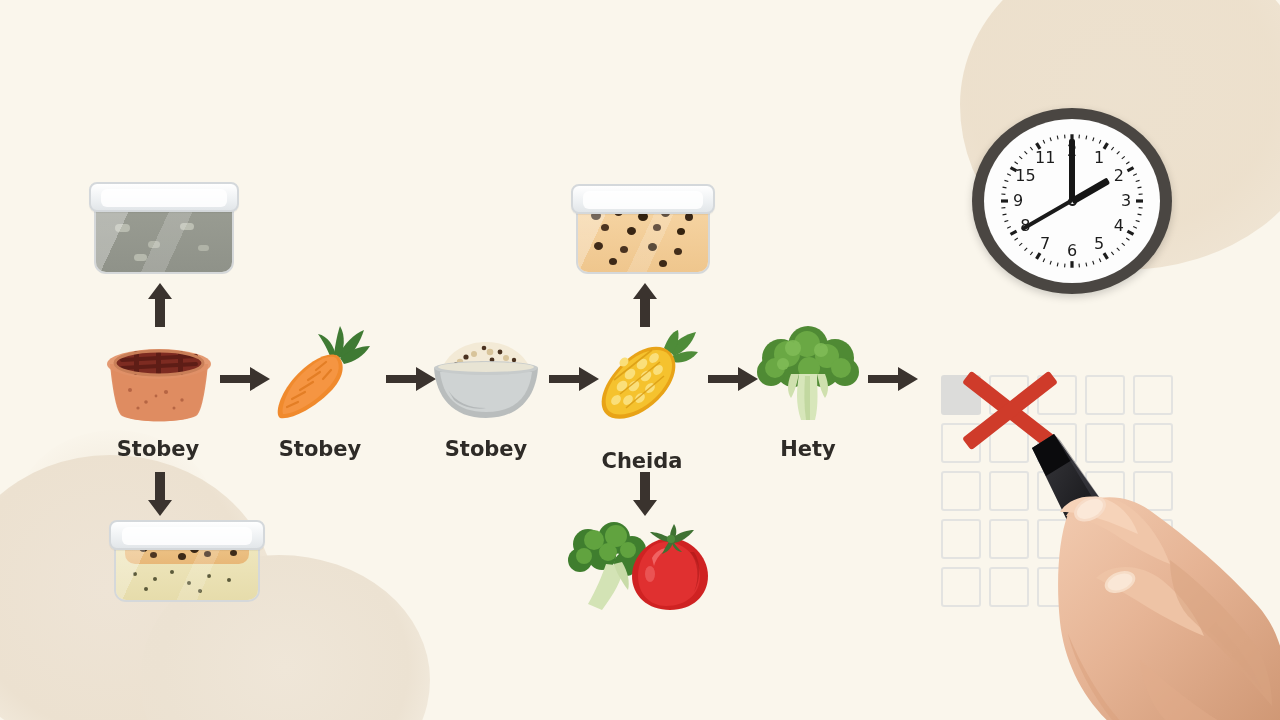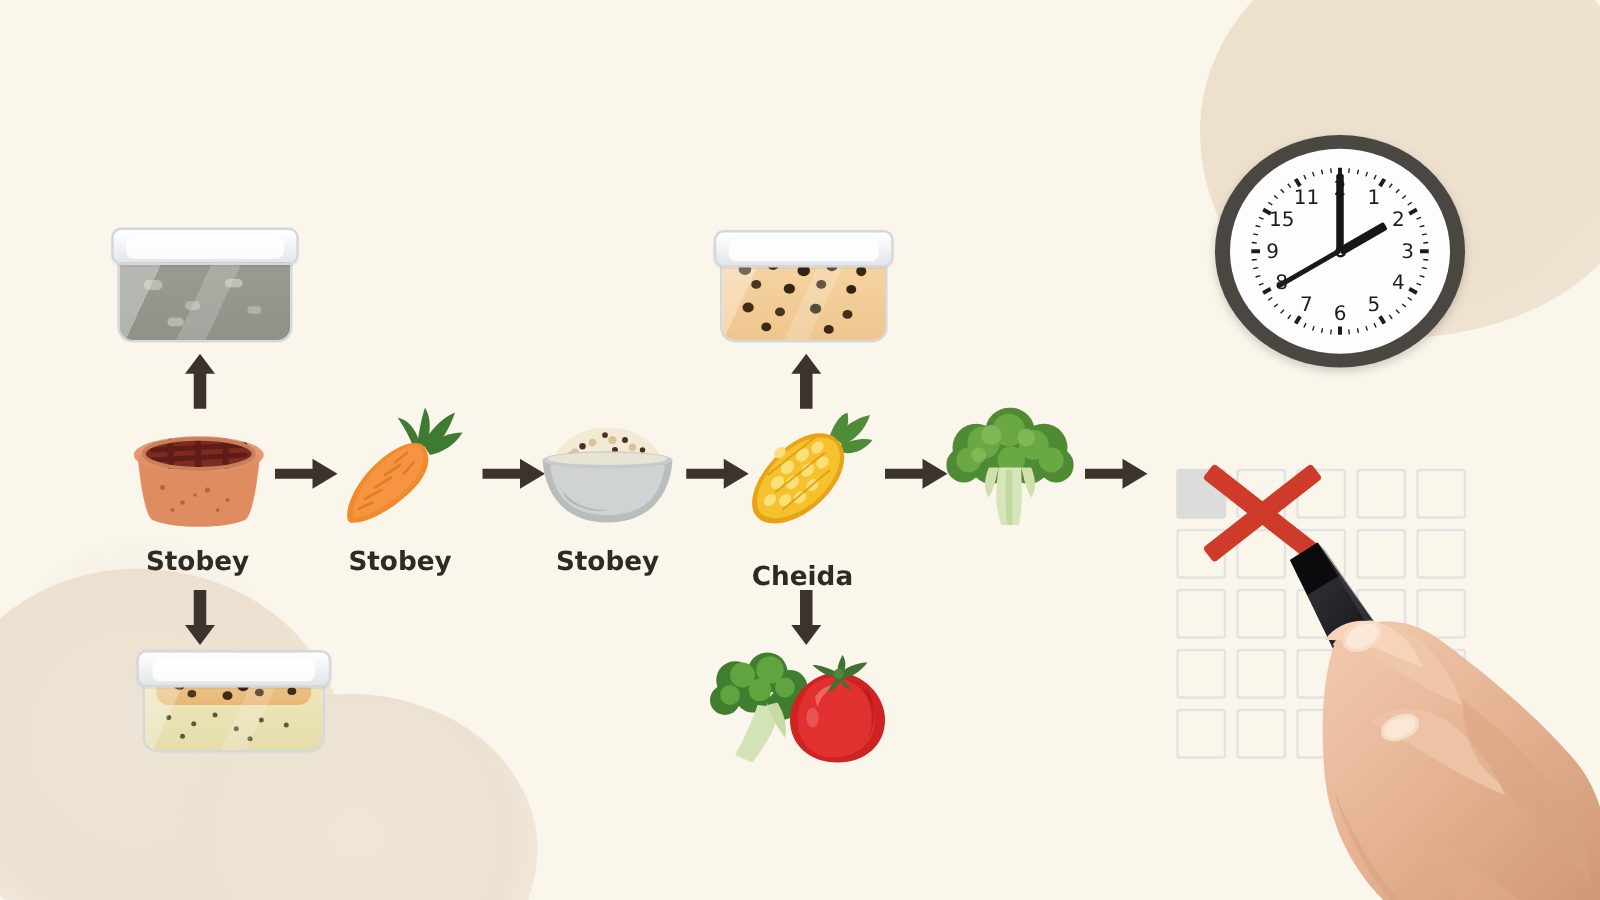--- a/index.html
+++ b/index.html
@@ -292,20 +292,21 @@
         <circle cx="36" cy="22" r="8"></circle>
           <circle cx="64" cy="24" r="7"></circle>
           <circle cx="26" cy="38" r="6"></circle>
       </g>
       <path d="M42 48 C40 62 38 76 44 94 L58 94 C62 78 60 62 60 48 Z" fill="#d7e6ba"></path>
       <path d="M34 48 C30 58 30 66 34 72 C38 66 40 56 42 48 Z" fill="#cfe0ae"></path>
       <path d="M68 48 C72 58 72 66 68 72 C64 66 62 56 60 48 Z" fill="#cfe0ae"></path>
       <path d="M48 50 C47 66 47 80 49 94 L53 94 C53 80 53 64 53 50 Z" fill="#bdd49a" opacity=".8"></path>
     </svg>
   </div>
+  <div class="label" style="left:728px;top:437px;">Hety</div>
 
   <div class="arrow-right" style="left:866px;top:364px;">
     <svg width="56" height="30" viewBox="0 0 56 30">
         <path d="M2 11 h30 V3 l20 12 -20 12 v-8 H2 Z" fill="#3a332e"></path>
       </svg>
   </div>
 
   <div class="arrow-up" style="left:146px;top:281px;">
     <svg width="28" height="48" viewBox="0 0 28 48">
         <path d="M9 46 V18 H2 L14 2 l12 16 h-7 v28 Z" fill="#3a332e"></path>

